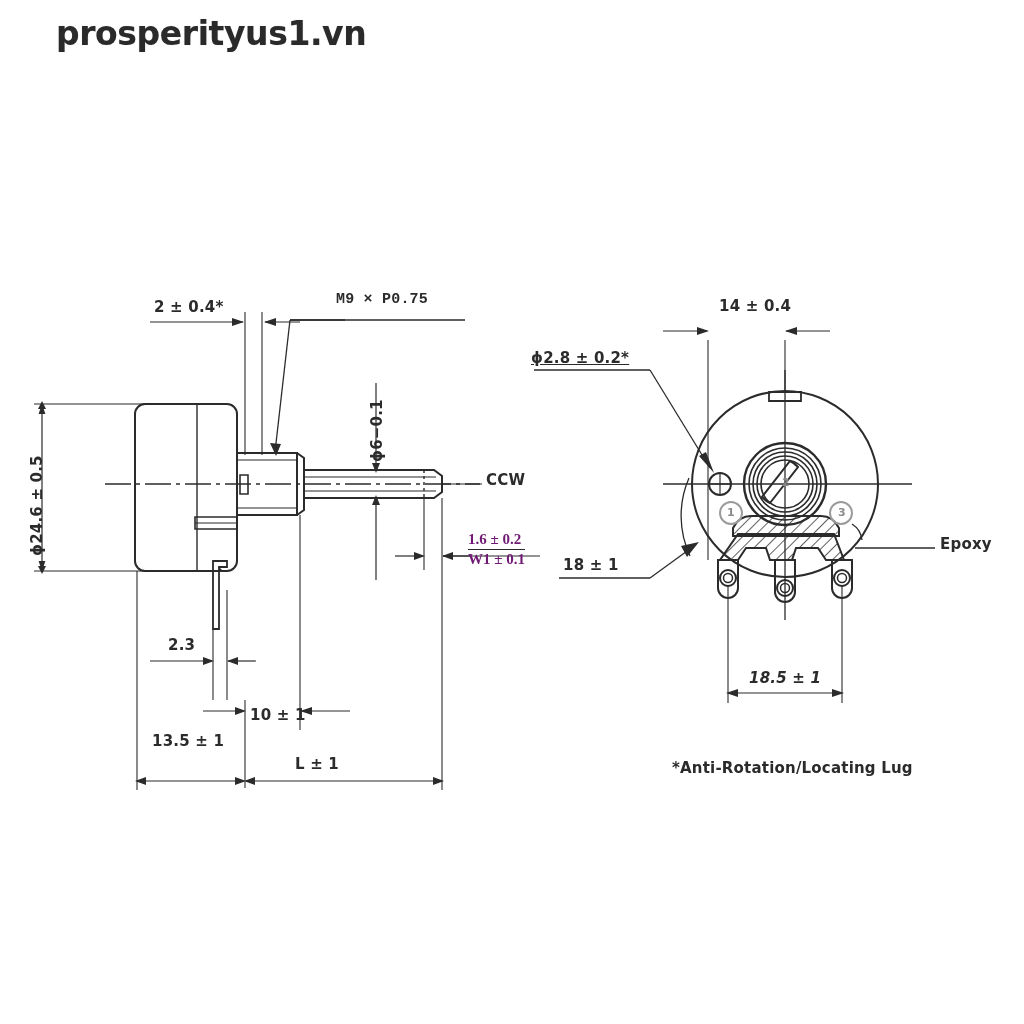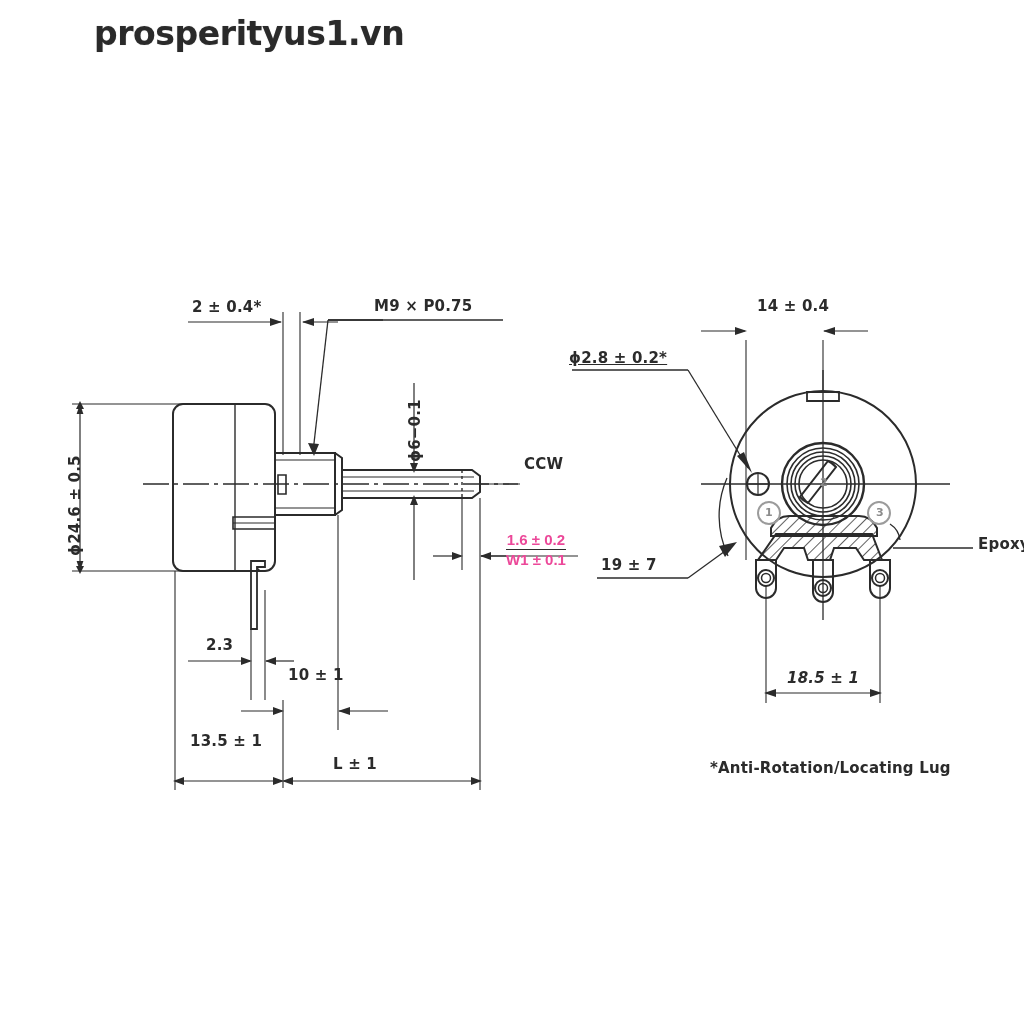--- a/index.html
+++ b/index.html
@@ -1,43 +1,43 @@
 <!DOCTYPE html>
 <html><head>
 <meta charset="utf-8">
 <style>
   html,body{margin:0;padding:0;background:#ffffff;}
   body{
     width:1024px;height:1024px;position:relative;overflow:hidden;
     font-family:"DejaVu Sans","Liberation Sans",sans-serif;
     color:#1b1b1b;
   }
-  #stage{position:absolute;inset:0;width:868px;height:1024px;margin-left:38px;}
+  #stage{position:absolute;inset:0;width:868px;height:1024px;}
   svg{display:block;}
 
   .wm{
     position:absolute;left:56px;top:14px;
     font-family:"DejaVu Sans","Liberation Sans",sans-serif;
     font-weight:bold;font-size:33px;letter-spacing:-0.4px;
     color:#2a2a2a;white-space:nowrap;
     text-shadow:0 0 1px rgba(0,0,0,.25);
   }
 
   .lbl{
     position:absolute;white-space:nowrap;
     font-family:"DejaVu Sans","Liberation Sans",sans-serif;
     font-weight:bold;color:#2b2b2b;
     font-size:15px;line-height:1;
     letter-spacing:.2px;
   }
   .lbl.vert{transform-origin:0 0;transform:rotate(-90deg);}
   .stack{
-    position:absolute;white-space:nowrap;text-align:center;
-    font-family:Liberation Sans, sans-serif;
-    font-weight:bold;color:#ec4899;font-size:15px;line-height:1.15;
+    position:absolute;white-space:nowrap;
+    font-family:Liberation Serif, serif;
+    font-weight:bold;color:#701a75;font-size:15px;line-height:1.15;
   }
   .stack .top{display:block;border-bottom:1.6px solid #2b2b2b;padding-bottom:1px;}
   .stack .bot{display:block;padding-top:1px;}
   .tnum{
     position:absolute;font-size:11px;font-weight:bold;color:#8c8c8c;
     font-family:"DejaVu Sans","Liberation Sans",sans-serif;
   }
 </style>
 </head>
 <body>
@@ -222,46 +222,46 @@
         <line x1="842" y1="586" x2="842" y2="703" stroke-width="1.1"></line>
         <line x1="728" y1="693" x2="842" y2="693" stroke-width="1.2"></line>
         <path d="M738,689 L726,693 L738,697 Z" fill="#2b2b2b" stroke="none"></path>
         <path d="M832,689 L844,693 L832,697 Z" fill="#2b2b2b" stroke="none"></path>
       </g>
     </g>
   </svg>
 
   <div class="lbl" style="left:154px;top:300px;">2 ± 0.4*</div>
 
-  <div class="lbl" style="left:336px;top:299px;">M9 × P0.75</div>
+  <div class="lbl" style="left:336px;top:292px;font-family:Liberation Mono, monospace;">M9 × P0.75</div>
 
   <div class="lbl vert" style="left:370px;top:462px;">ϕ6−0.1</div>
 
   <div class="lbl vert" style="left:30px;top:556px;">ϕ24.6 ± 0.5</div>
 
-  <div class="lbl" style="left:486px;top:457px;">CCW</div>
+  <div class="lbl" style="left:486px;top:473px;">CCW</div>
 
   <div class="stack" style="left:468px;top:531px;">
     <span class="top">1.6 ± 0.2</span>
     <span class="bot">W1 ± 0.1</span>
   </div>
 
   <div class="lbl" style="left:168px;top:638px;">2.3</div>
 
-  <div class="lbl" style="left:250px;top:668px;">10 ± 1</div>
+  <div class="lbl" style="left:250px;top:708px;">10 ± 1</div>
 
   <div class="lbl" style="left:152px;top:734px;">13.5 ± 1</div>
 
   <div class="lbl" style="left:295px;top:757px;text-align:center;">L ± 1</div>
 
   <div class="lbl" style="left:719px;top:299px;">14 ± 0.4</div>
 
   <div class="lbl" style="left:531px;top:351px;text-decoration:underline;">ϕ2.8 ± 0.2*</div>
 
-  <div class="lbl" style="left:563px;top:558px;">19 ± 7</div>
+  <div class="lbl" style="left:563px;top:558px;">18 ± 1</div>
 
   <div class="lbl" style="left:940px;top:537px;">Epoxy</div>
 
   <div class="lbl" style="left:749px;top:671px;font-style:italic;">18.5 ± 1</div>
 
   <div class="tnum" style="left:727px;top:506px;">1</div>
   <div class="tnum" style="left:782px;top:476px;">2</div>
   <div class="tnum" style="left:838px;top:506px;">3</div>
 
   <div class="lbl" style="left:672px;top:761px;">*Anti-Rotation/Locating Lug</div>

